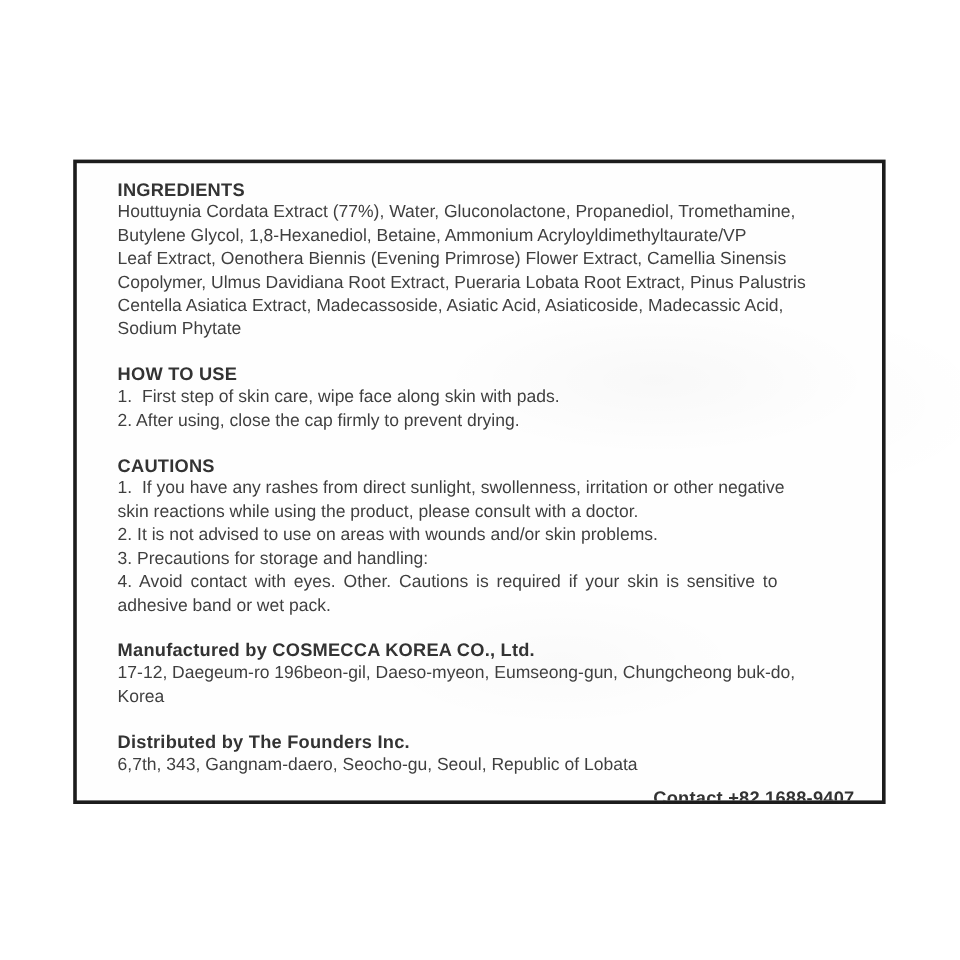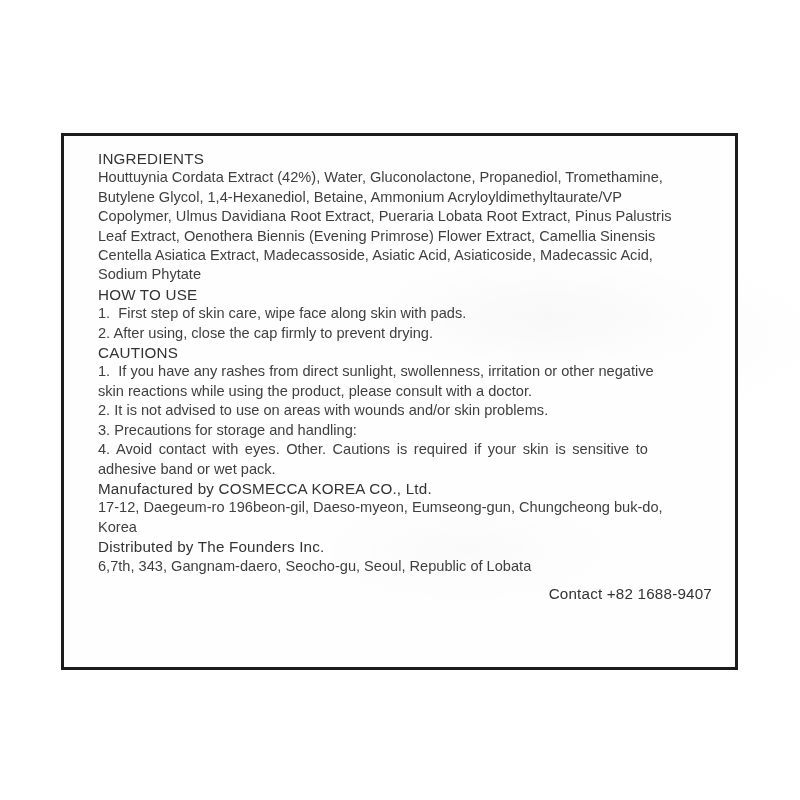--- a/index.html
+++ b/index.html
@@ -28,27 +28,27 @@
     border: 3px solid #1c1c1c;
     padding: 13px 23px 0 34px;
     overflow: hidden;
     background:
       radial-gradient(ellipse 260px 90px at 72% 34%, rgba(0,0,0,0.022), transparent 70%),
       radial-gradient(ellipse 220px 80px at 60% 78%, rgba(0,0,0,0.015), transparent 70%),
       #fefefe;
     color: #3f3f3f;
   }
   section { margin: 0; }
-  .sec-gap { margin-top: 0; }
+  .sec-gap { margin-top: 18px; }
   .sec-gap-lg { margin-top: 8px; text-align: right; }
   .hd {
     margin: 0;
     font-size: 15.2px;
     line-height: 19.4px;
-    font-weight: normal;
+    font-weight: bold;
     color: #333333;
     letter-spacing: 0.2px;
     white-space: pre;
   }
   .ln {
     font-size: 14.6px;
     line-height: 19.4px;
     white-space: pre;
     color: #3f3f3f;
   }
@@ -57,24 +57,24 @@
   }
 </style>
 </head>
 <body>
 
 <div class="page">
   <div class="label-box">
 
     <section>
       <h2 class="hd">INGREDIENTS</h2>
-      <div class="ln">Houttuynia Cordata Extract (42%), Water, Gluconolactone, Propanediol, Tromethamine,</div>
-      <div class="ln">Butylene Glycol, 1,4-Hexanediol, Betaine, Ammonium Acryloyldimethyltaurate/VP</div>
+      <div class="ln">Houttuynia Cordata Extract (77%), Water, Gluconolactone, Propanediol, Tromethamine,</div>
+      <div class="ln">Butylene Glycol, 1,8-Hexanediol, Betaine, Ammonium Acryloyldimethyltaurate/VP</div>
+      <div class="ln">Leaf Extract, Oenothera Biennis (Evening Primrose) Flower Extract, Camellia Sinensis</div>
       <div class="ln">Copolymer, Ulmus Davidiana Root Extract, Pueraria Lobata Root Extract, Pinus Palustris</div>
-      <div class="ln">Leaf Extract, Oenothera Biennis (Evening Primrose) Flower Extract, Camellia Sinensis</div>
       <div class="ln">Centella Asiatica Extract, Madecassoside, Asiatic Acid, Asiaticoside, Madecassic Acid,</div>
       <div class="ln">Sodium Phytate</div>
     </section>
 
     <section class="sec-gap">
       <h2 class="hd">HOW TO USE</h2>
       <div class="ln">1.  First step of skin care, wipe face along skin with pads.</div>
       <div class="ln">2. After using, close the cap firmly to prevent drying.</div>
     </section>
 

